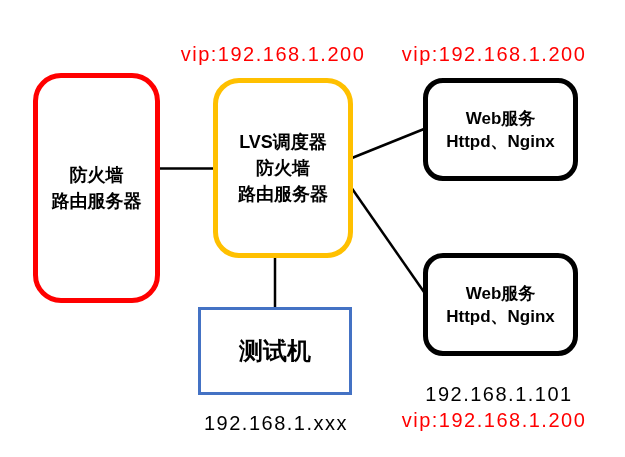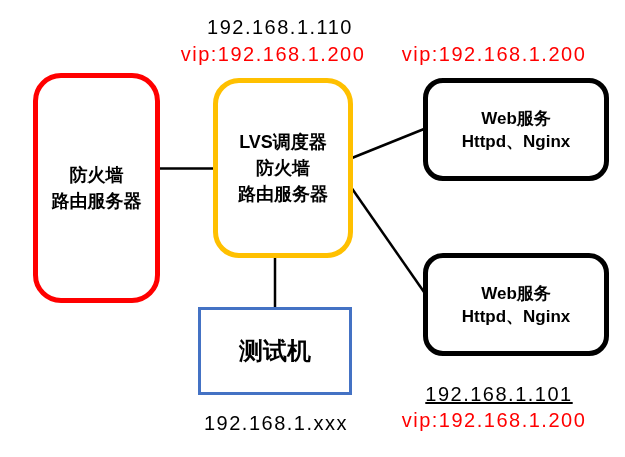--- a/index.html
+++ b/index.html
@@ -46,21 +46,21 @@
     font-size: 18px; line-height: 26px;
   }
   .node-lvs {
     left: 213px; top: 78px;
     width: 140px; height: 180px;
     border: 5px solid #FFC000;
     border-radius: 26px;
     font-size: 18px; line-height: 26px;
   }
   .node-web {
-    width: 186px; height: 103px;
+    width: 155px; height: 103px;
     border: 5px solid #000000;
     border-radius: 20px;
     font-size: 17px; line-height: 23px;
   }
   .node-web1 { left: 423px; top: 78px; }
   .node-web2 { left: 423px; top: 253px; }
   .node-test {
     left: 198px; top: 307px;
     width: 154px; height: 88px;
     border: 3px solid #4472C4;
@@ -76,21 +76,21 @@
     letter-spacing: 1.5px;
     color: #000000;
     white-space: nowrap;
   }
   .ip-label.vip { color: #FF0000; }
 
   .lbl-lvs-ip   { left: 165px; top: 16px; }
   .lbl-lvs-vip  { left: 158px; top: 43px; }
   .lbl-web1-ip  { left: 385px; top: 16px; }
   .lbl-web1-vip { left: 379px; top: 43px; }
-  .lbl-web2-ip  { left: 384px; top: 383px; text-decoration: underline; }
+  .lbl-web2-ip  { left: 384px; top: 383px; }
   .lbl-web2-vip { left: 379px; top: 409px; }
   .lbl-test-ip  { left: 161px; top: 412px; text-align: center; }
 </style>
 </head>
 <body>
 
 <div class="canvas">
 
   <svg class="edges-svg" viewBox="0 0 625 457">
     <line x1="160" y1="168.5" x2="213" y2="168.5"></line>
@@ -117,21 +117,20 @@
 
   <div class="node node-web node-web2" style="border-color: rgb(0, 0, 0);">
     <div>Web服务</div>
     <div>Httpd、Nginx</div>
   </div>
 
   <div class="node node-test" style="border-color: rgb(68, 114, 196);">
     <div>测试机</div>
   </div>
 
-  <div class="ip-label lbl-lvs-ip" style="color: rgb(0, 0, 0);">192.168.1.110</div>
   <div class="ip-label vip lbl-lvs-vip" style="color: rgb(255, 0, 0);">vip:192.168.1.200</div>
 
   <div class="ip-label vip lbl-web1-vip" style="color: rgb(255, 0, 0);">vip:192.168.1.200</div>
 
   <div class="ip-label lbl-web2-ip" style="color: rgb(0, 0, 0);">192.168.1.101</div>
   <div class="ip-label vip lbl-web2-vip" style="color: rgb(255, 0, 0);">vip:192.168.1.200</div>
 
   <div class="ip-label lbl-test-ip" style="color: rgb(0, 0, 0);">192.168.1.xxx</div>
 
 </div>

